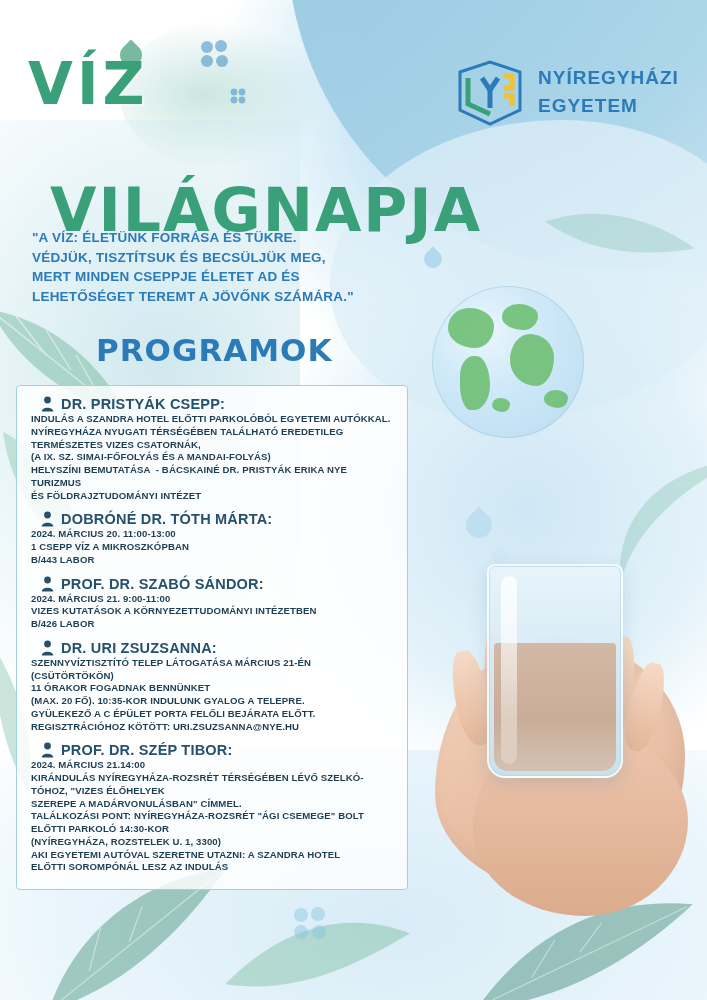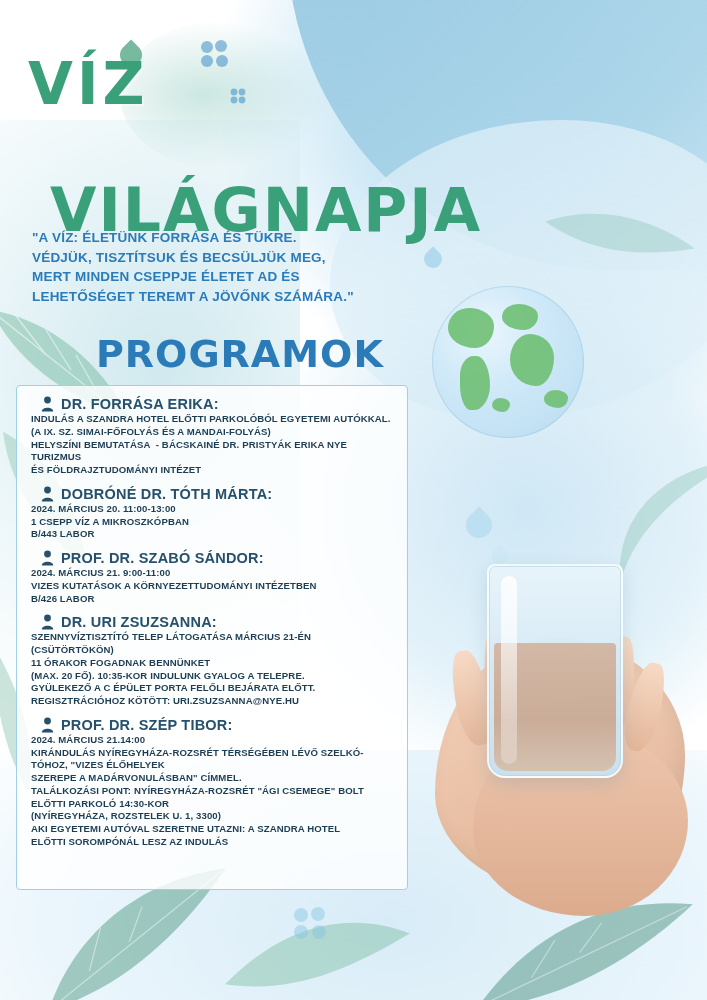--- a/index.html
+++ b/index.html
@@ -118,21 +118,21 @@
     font-weight:bold;font-size:60px;letter-spacing:2px;
     color:#3aa07a;
   }
   .quote{
     position:absolute;left:32px;top:228px;width:400px;
     color:#2b7bb9;font-weight:bold;font-size:13.5px;line-height:1.45;
     letter-spacing:.2px;
   }
   .programok{
     position:absolute;left:96px;top:332px;
-    color:#2b7bb9;font-weight:bold;font-size:38px;letter-spacing:1px;
+    color:#2b7bb9;font-weight:bold;font-size:31px;letter-spacing:1px;
     font-family:"DejaVu Sans", sans-serif;
   }
 
   
   .logo{position:absolute;left:452px;top:58px;width:240px;height:78px;}
   .logo-mark{position:absolute;left:0;top:0;width:76px;height:72px;}
   .logo-text{
     position:absolute;left:86px;top:6px;color:#2b7bb9;font-weight:bold;
     font-size:19px;line-height:1.45;letter-spacing:1px;
   }
@@ -294,33 +294,50 @@
   </div>
 
   <div class="title-viz">VÍZ</div>
   <div class="title-vilag">VILÁGNAPJA</div>
   <div class="quote" style="white-space:pre-line;">"A VÍZ: ÉLETÜNK FORRÁSA ÉS TÜKRE.
 VÉDJÜK, TISZTÍTSUK ÉS BECSÜLJÜK MEG,
 MERT MINDEN CSEPPJE ÉLETET AD ÉS
 LEHETŐSÉGET TEREMT A JÖVŐNK SZÁMÁRA."</div>
   <div class="programok">PROGRAMOK</div>
 
+  <div class="logo">
+    <div class="logo-mark">
+      <svg width="76" height="72" viewBox="0 0 76 72">
+        <path d="M8 14 L38 4 L68 14 L68 52 L38 66 L8 52 Z" fill="none" stroke="#2b7bb9" stroke-width="3"></path>
+        <path d="M16 20 L16 46 L38 56" fill="none" stroke="#3aa07a" stroke-width="5"></path>
+        <path d="M30 20 L38 32 L46 20" fill="none" stroke="#2b7bb9" stroke-width="5"></path>
+        <path d="M38 32 L38 50" stroke="#2b7bb9" stroke-width="5"></path>
+        <path d="M52 18 L60 18 L60 30 L52 30" fill="none" stroke="#f2c230" stroke-width="5"></path>
+        <path d="M52 38 L60 38 L60 48" fill="none" stroke="#f2c230" stroke-width="5"></path>
+      </svg>
+    </div>
+    <div class="logo-text">
+      <div>NYÍREGYHÁZI</div>
+      <div>EGYETEM</div>
+    </div>
+  </div>
 
   <div class="card">
     <div id="entries">
         <div class="entry">
           <div class="entry-head">
             <span class="person-icon"><svg width="13" height="16" viewBox="0 0 13 16">
                 <circle cx="6.5" cy="4" r="3.4" fill="#26506b"></circle>
                 <path d="M0.8 15.5 C0.8 10.6 12.2 10.6 12.2 15.5 Z" fill="#26506b"></path>
               </svg></span>
-            <span class="entry-name">DR. FORRÁSA ERIKA:</span>
+            <span class="entry-name">DR. PRISTYÁK CSEPP:</span>
           </div>
           <div class="entry-lines">
             <div class="line">INDULÁS A SZANDRA HOTEL ELŐTTI PARKOLÓBÓL EGYETEMI AUTÓKKAL.</div>
+            <div class="line">NYÍREGYHÁZA NYUGATI TÉRSÉGÉBEN TALÁLHATÓ EREDETILEG TERMÉSZETES VIZES CSATORNÁK,</div>
             <div class="line">(A IX. SZ. SIMAI-FŐFOLYÁS ÉS A MANDAI-FOLYÁS)</div>
             <div class="line">HELYSZÍNI BEMUTATÁSA  - BÁCSKAINÉ DR. PRISTYÁK ERIKA NYE TURIZMUS</div>
             <div class="line">ÉS FÖLDRAJZTUDOMÁNYI INTÉZET</div>
           </div>
         </div>
         <div class="entry">
           <div class="entry-head">
             <span class="person-icon"><svg width="13" height="16" viewBox="0 0 13 16">
                 <circle cx="6.5" cy="4" r="3.4" fill="#26506b"></circle>
                 <path d="M0.8 15.5 C0.8 10.6 12.2 10.6 12.2 15.5 Z" fill="#26506b"></path>

